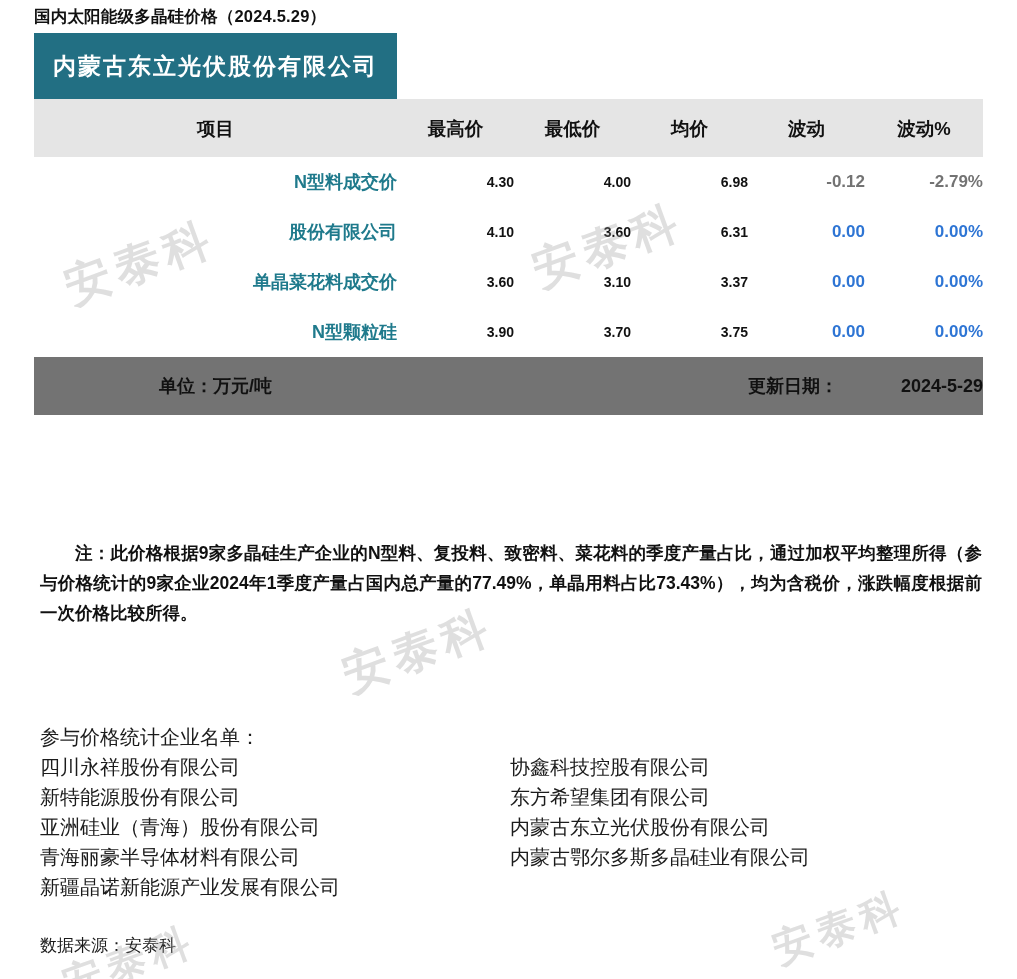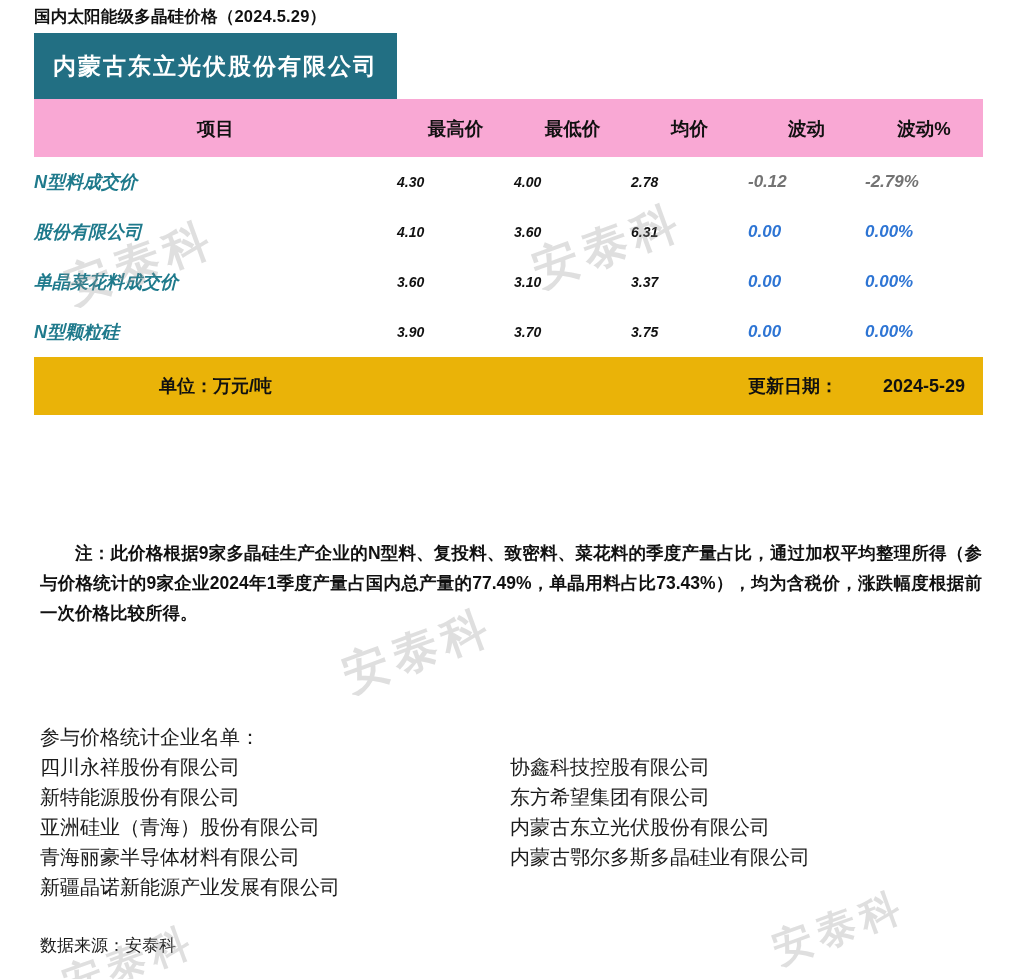--- a/index.html
+++ b/index.html
@@ -56,64 +56,63 @@
     border-collapse: collapse;
     width: 949px;
     table-layout: fixed;
   }
   table.price td, table.price th {
     padding: 0;
     margin: 0;
   }
 
   .head-row td {
-    background: #f9a8d4;
+    background: #e5e5e5;
     height: 58px;
     font-size: 18.5px;
     font-weight: 700;
     color: #111;
     text-align: center;
     vertical-align: middle;
   }
 
   .body-row td {
     background: #ffffff;
     height: 50px;
     font-size: 17.5px;
     font-weight: 700;
-    text-align: left;
+    text-align: right;
     vertical-align: middle;
-    font-style: italic;
   }
   .body-row td.item {
     color: #1f7a8c;
     font-size: 18px;
   }
   .body-row td.num {
     color: #111111;
     font-size: 14px;
   }
   .body-row td.chg {
     font-size: 17px;
     font-weight: 700;
   }
   .pos-green { color: #737373; }
   .flat-blue { color: #2e75d4; }
 
   .foot-row td {
-    background: #eab308;
+    background: #737373;
     height: 58px;
     font-size: 18px;
     font-weight: 700;
     color: #111;
     vertical-align: middle;
   }
   .foot-unit { text-align: center; }
   .foot-label { padding-right: 6px !important; }
-  .foot-date { text-align: center; }
+  .foot-date { text-align: right; }
 
   
   .note {
     position: absolute;
     left: 40px;
     top: 538px;
     width: 942px;
     font-size: 17.5px;
     font-weight: 700;
     line-height: 30px;
@@ -193,21 +192,21 @@
         <td>均价</td>
         <td>波动</td>
         <td>波动%</td>
       </tr>
     </thead>
     <tbody>
       <tr class="body-row">
         <td class="item">N型料成交价</td>
         <td class="num">4.30</td>
         <td class="num">4.00</td>
-        <td class="num">2.78</td>
+        <td class="num">6.98</td>
         <td class="chg pos-green">-0.12</td>
         <td class="chg pos-green">-2.79%</td>
       </tr>
       <tr class="body-row">
         <td class="item">股份有限公司</td>
         <td class="num">4.10</td>
         <td class="num">3.60</td>
         <td class="num">6.31</td>
         <td class="chg flat-blue">0.00</td>
         <td class="chg flat-blue">0.00%</td>

